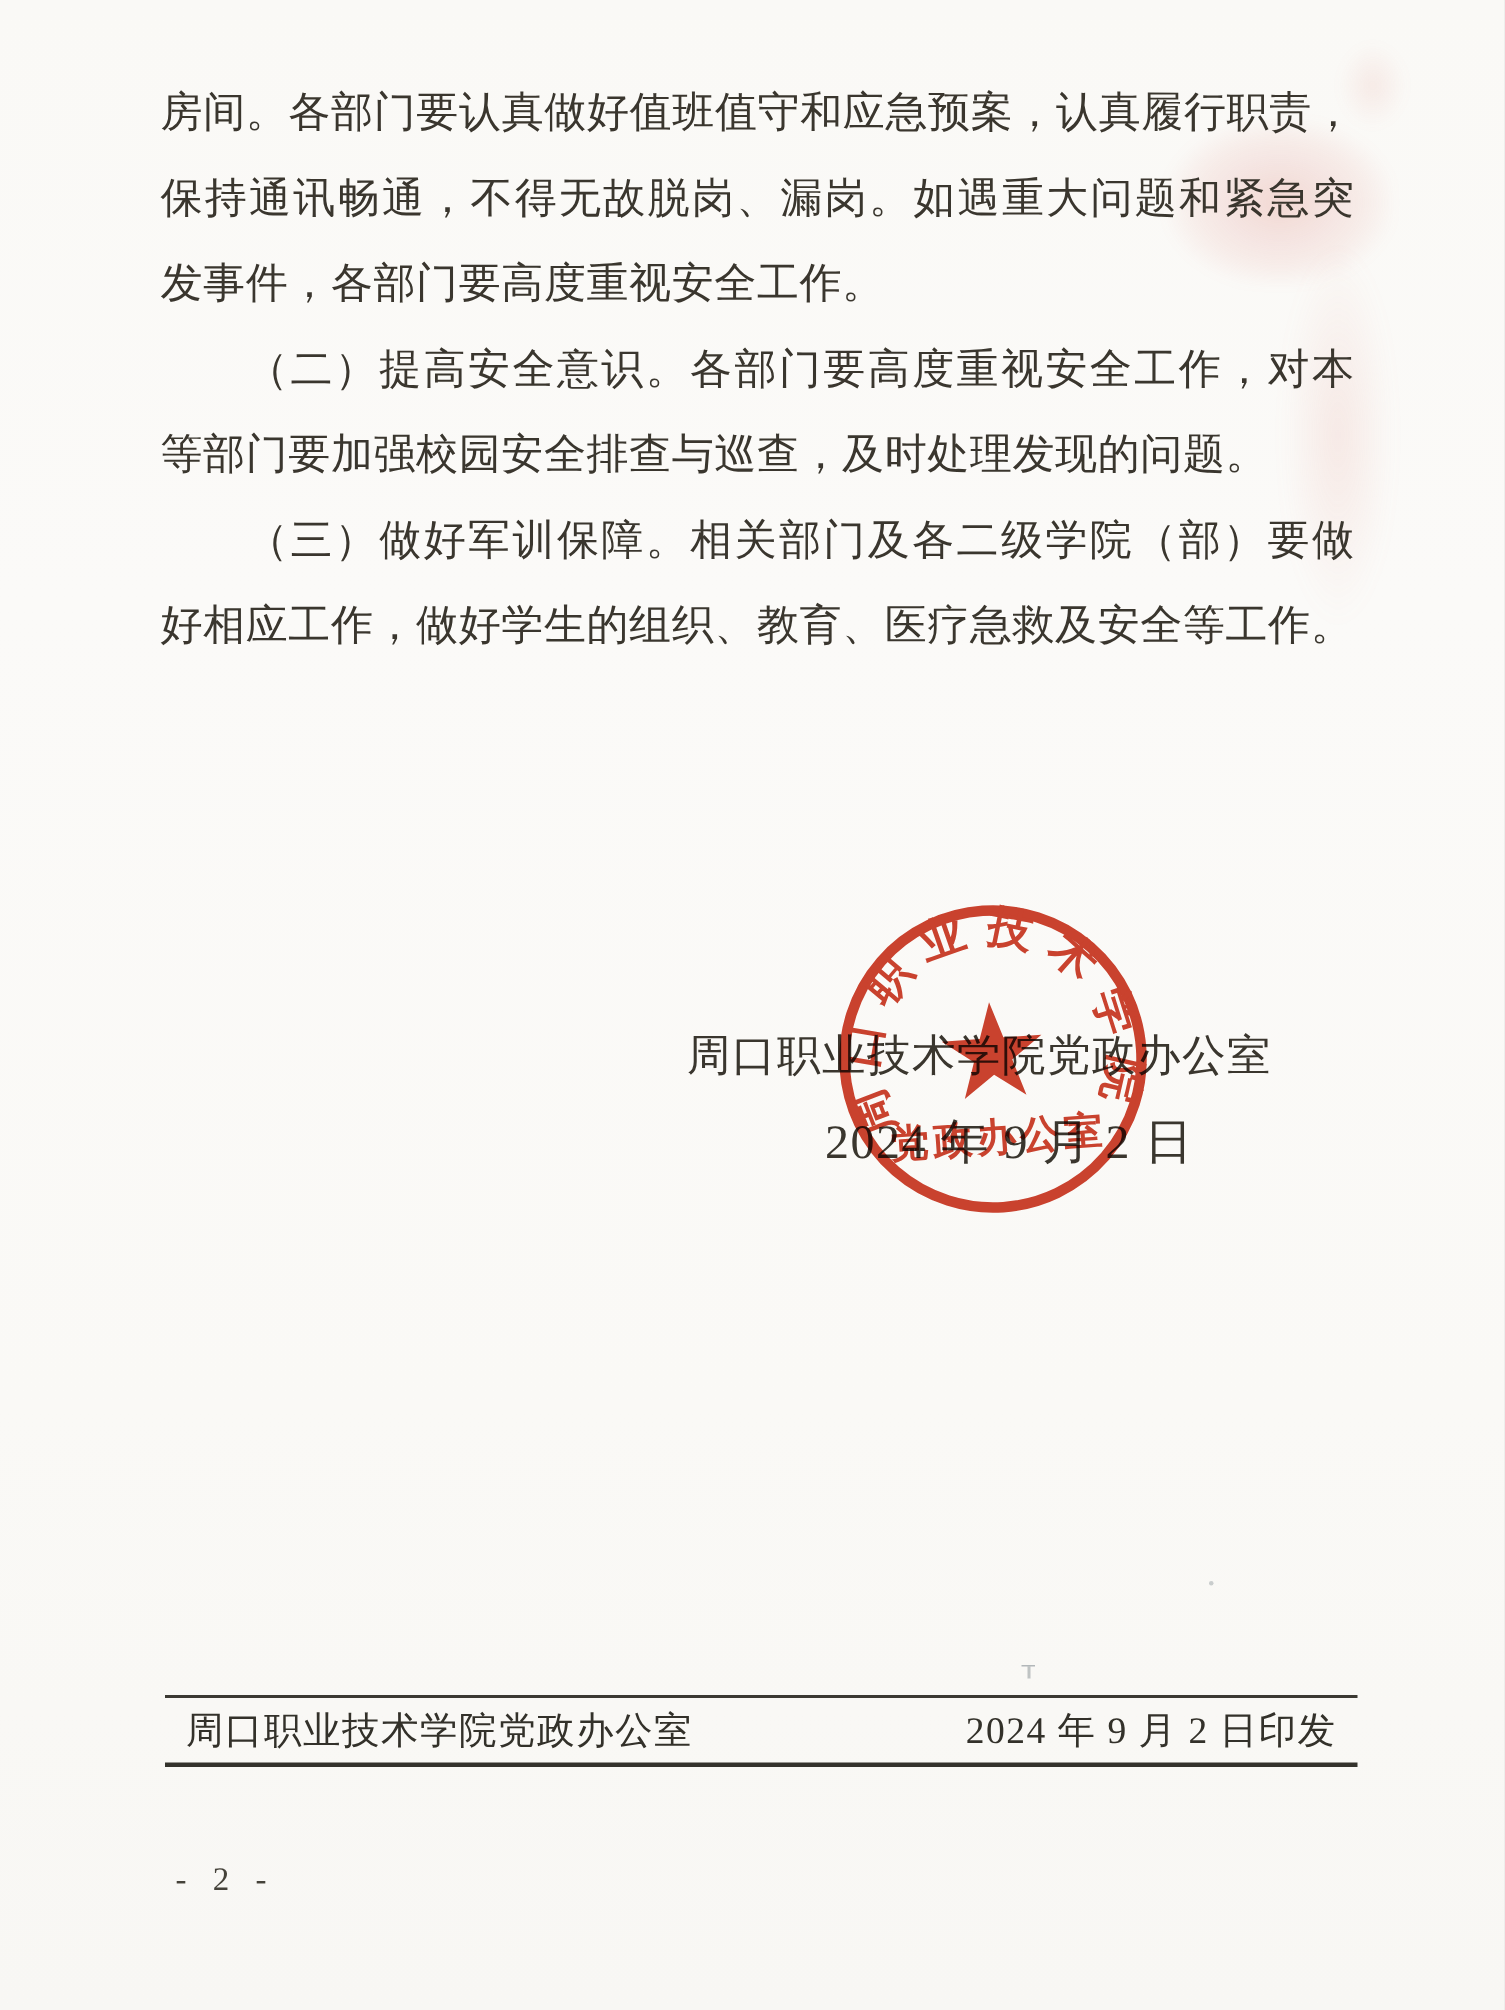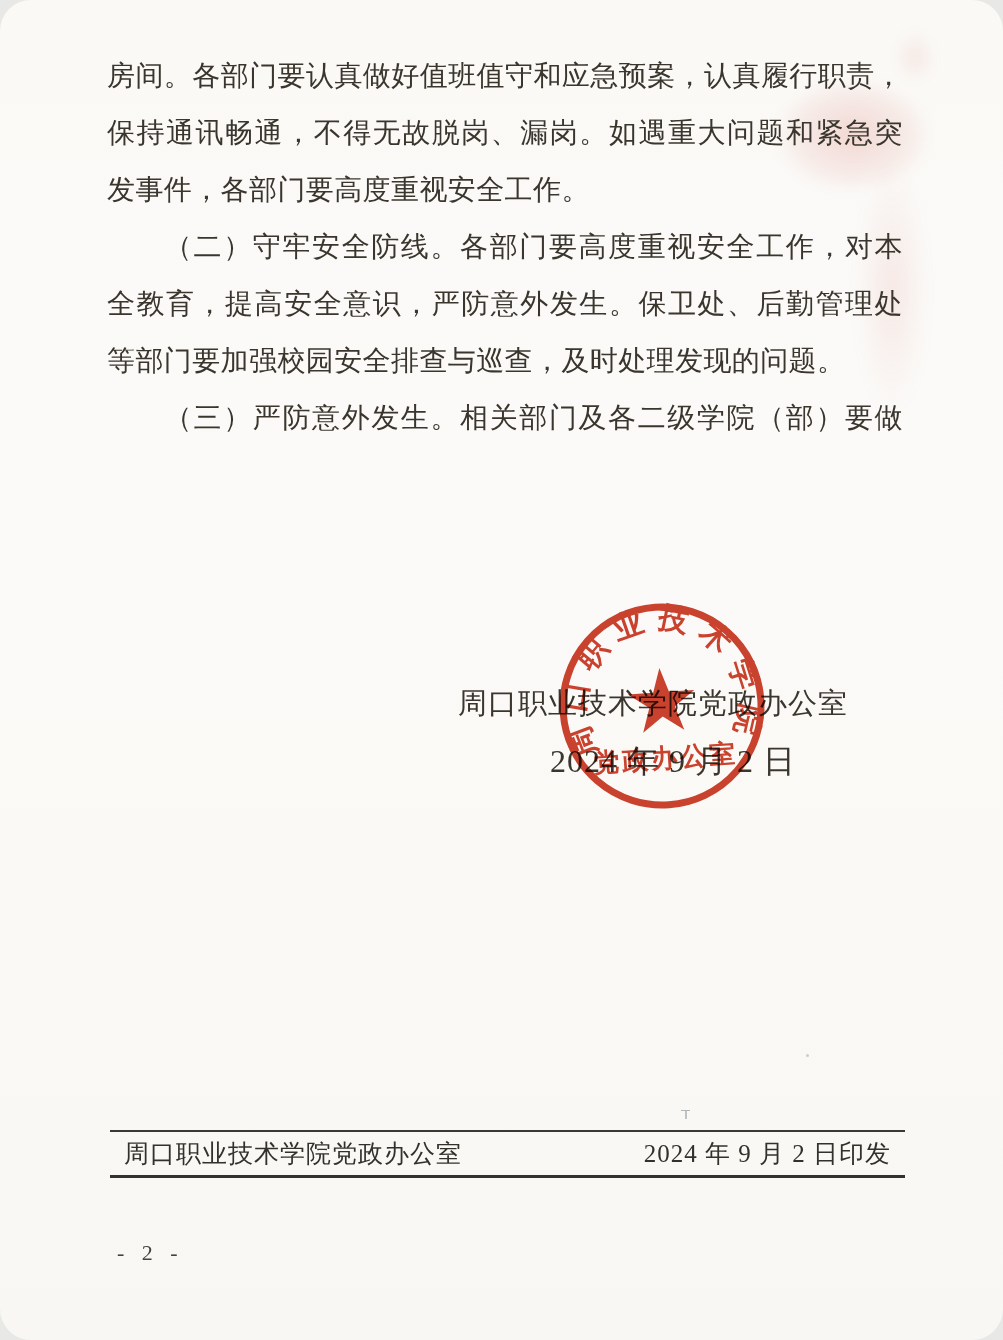--- a/index.html
+++ b/index.html
@@ -3,21 +3,20 @@
 <meta charset="utf-8">
 <style>
   html,body{margin:0;padding:0;background:#e8e8e6;}
   .page{
     position:relative;
     width:1003px;height:1340px;
     margin:0 auto;
     background:linear-gradient(180deg,#faf9f6 0%,#fbfaf8 30%,#faf9f6 70%,#f8f7f4 100%);
     font-family:"Liberation Serif","DejaVu Serif",serif;
     overflow:hidden;
-    border-radius:31px;
   }
   
   .bleed{position:absolute;pointer-events:none;}
   .bleed-a{
     left:778px;top:80px;width:150px;height:110px;
     background:radial-gradient(ellipse at center,rgba(214,98,88,0.22) 0%,rgba(214,98,88,0.08) 55%,rgba(214,98,88,0) 75%);
     filter:blur(4px);
   }
   .bleed-b{
     left:856px;top:165px;width:72px;height:250px;
@@ -96,26 +95,26 @@
   <div class="speck-t"></div>
   <div class="speck-dot"></div>
 
   <main class="body-text">
     <section>
       <div class="line jl">房间。各部门要认真做好值班值守和应急预案，认真履行职责，</div>
       <div class="line jl">保持通讯畅通，不得无故脱岗、漏岗。如遇重大问题和紧急突</div>
       <div class="line">发事件，各部门要高度重视安全工作。</div>
     </section>
     <section>
-      <div class="line jl ind">（二）守牢安全防线。各部门要高度重视安全工作，对本</div>
-      <div class="line jl">全教育，提高安全意识，严防意外发生。保卫处、后勤管理处</div>
+      <div class="line jl ind">（二）提高安全意识。各部门要高度重视安全工作，对本</div>
       <div class="line">等部门要加强校园安全排查与巡查，及时处理发现的问题。</div>
     </section>
     <section>
-      <div class="line jl ind">（三）严防意外发生。相关部门及各二级学院（部）要做</div>
+      <div class="line jl ind">（三）做好军训保障。相关部门及各二级学院（部）要做</div>
+      <div class="line">好相应工作，做好学生的组织、教育、医疗急救及安全等工作。</div>
     </section>
   </main>
 
   <div class="sig-org">周口职业技术学院党政办公室</div>
   <div class="sig-date">2024 年 9 月 2 日</div>
 
   <div class="seal-wrap">
     <svg width="234" height="234" viewBox="0 0 234 234">
       <circle cx="117" cy="117" r="99" fill="none" stroke-width="7" stroke="#c9341f"></circle>
       <path id="sealArc" d="M 54.1 161.2 A 77 77 0 1 1 179.9 161.2" fill="none"></path>

